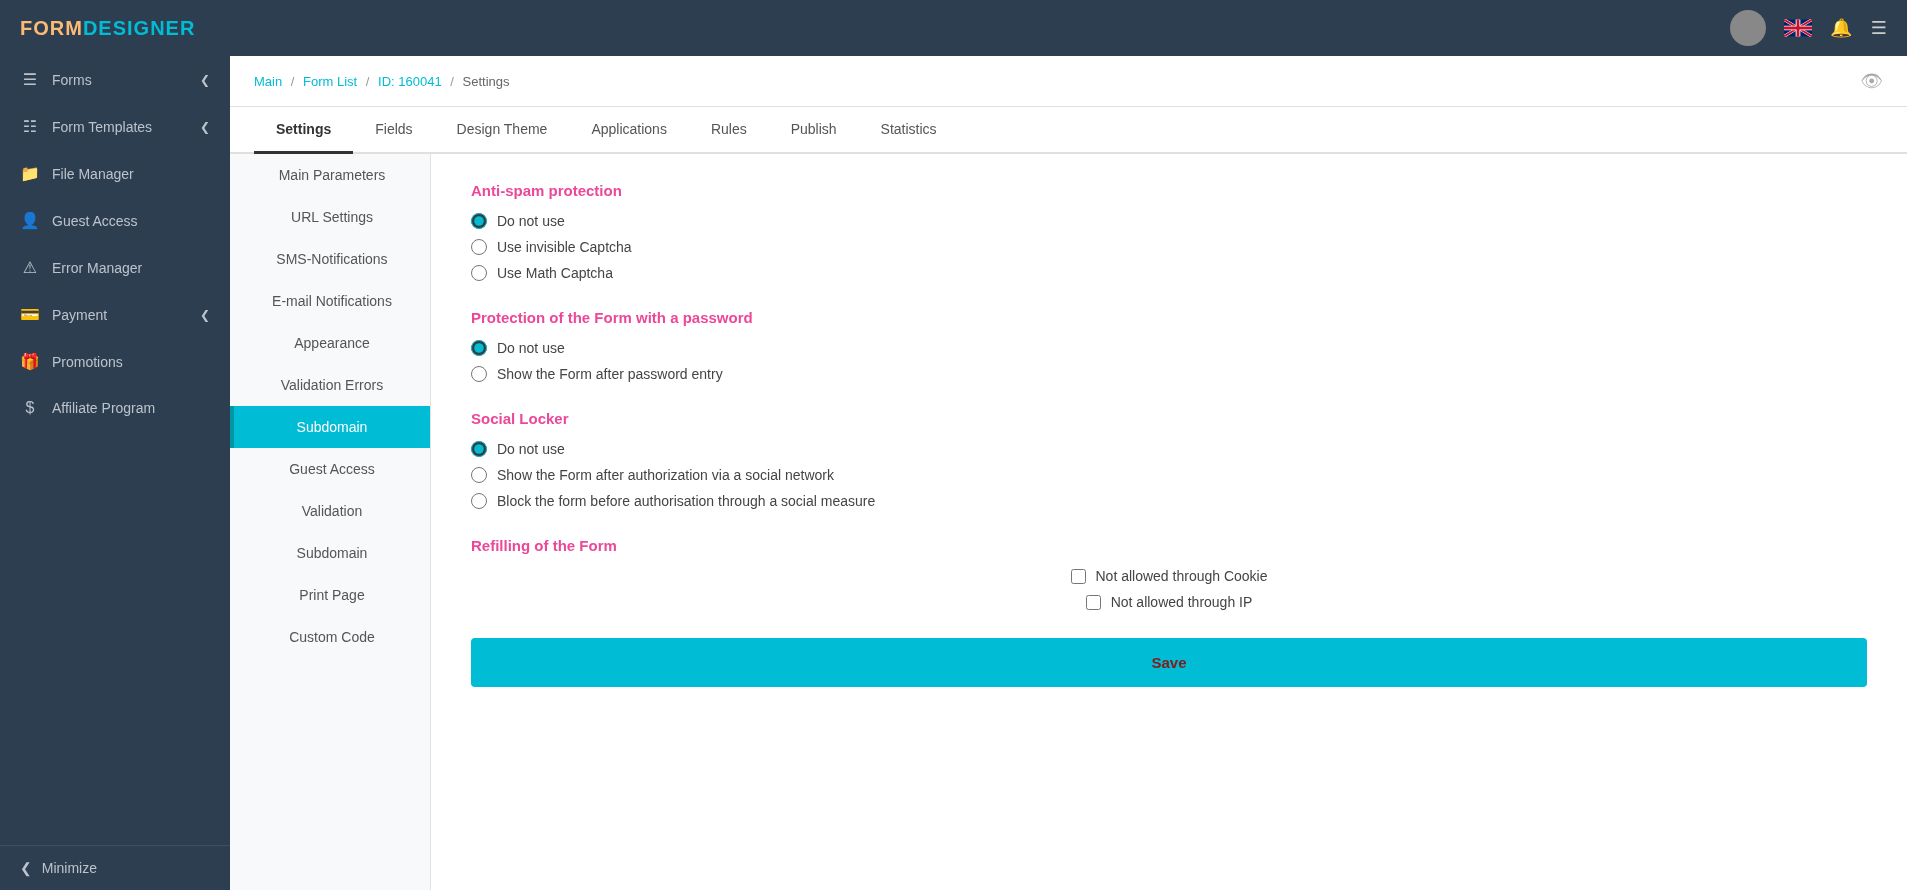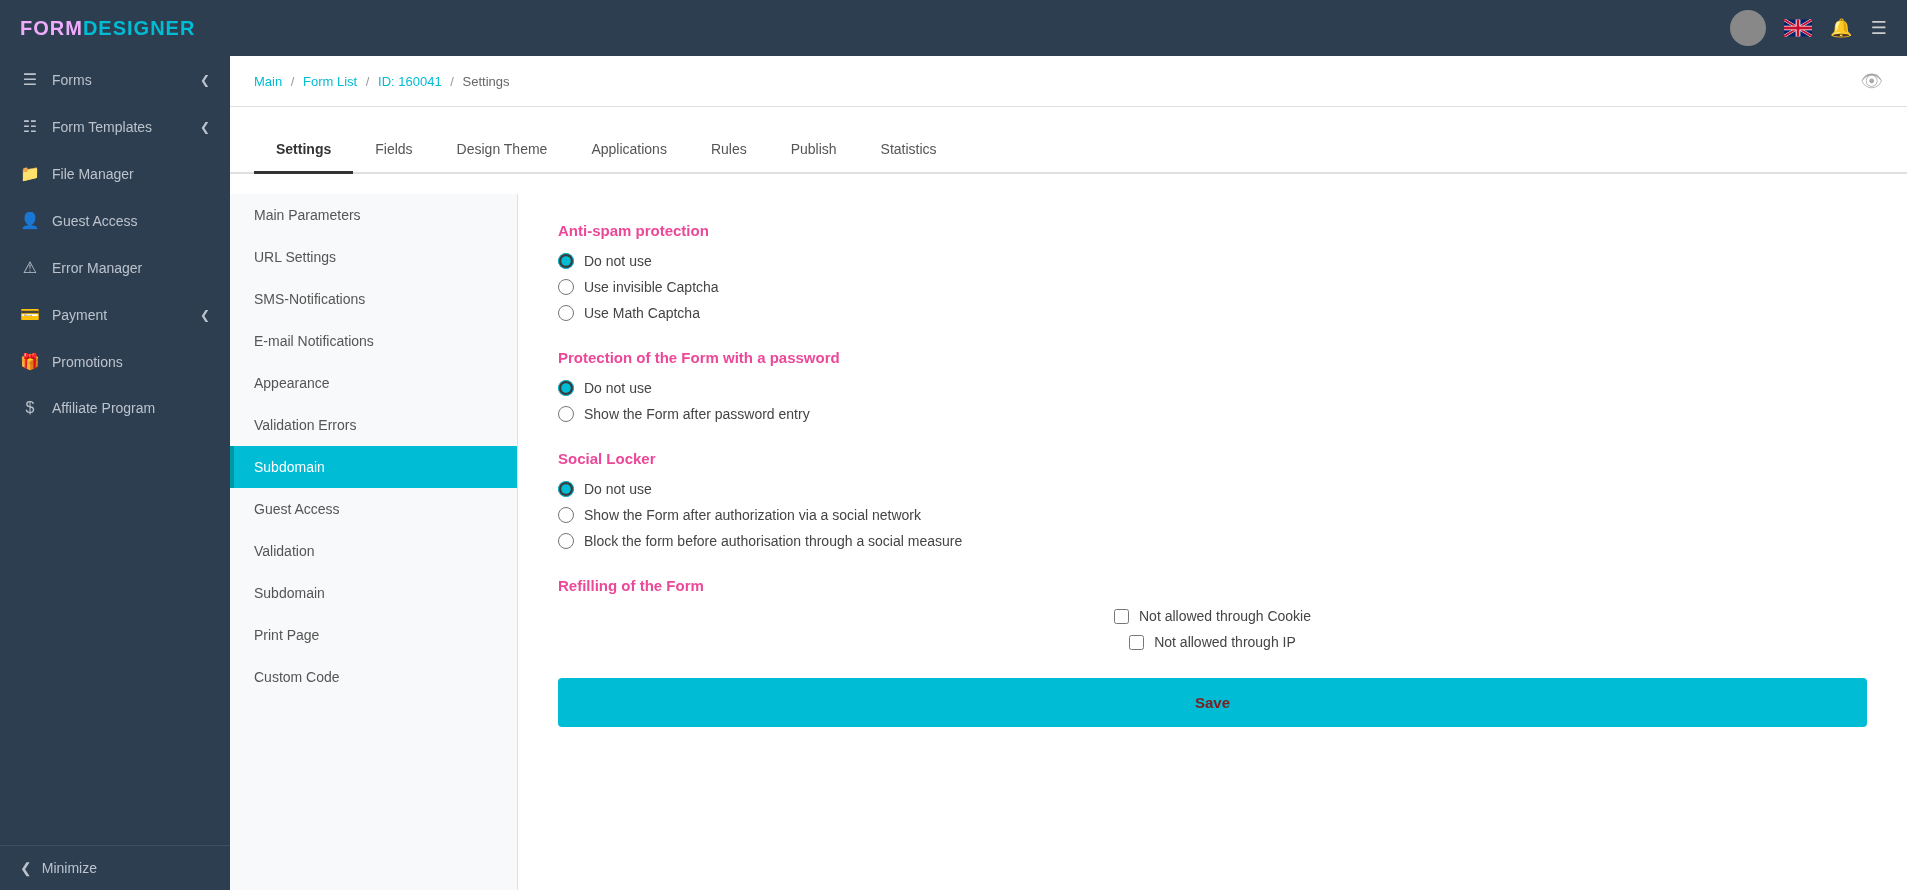--- a/index.html
+++ b/index.html
@@ -12,21 +12,21 @@
       display: flex;
       align-items: center;
       justify-content: space-between;
       padding: 0 20px;
       flex-shrink: 0;
     }
     .logo {
       display: flex;
       align-items: center;
     }
-    .logo-form { color: #f0abfc; font-size: 20px; font-weight: 700; letter-spacing: 1px; }
+    .logo-form { color: #fdba74; font-size: 20px; font-weight: 700; letter-spacing: 1px; }
     .logo-designer { color: #00bcd4; font-size: 20px; font-weight: 700; letter-spacing: 1px; }
     .header-right {
       display: flex;
       align-items: center;
       gap: 18px;
     }
     .header-icon {
       color: #ccc;
       font-size: 18px;
       cursor: pointer;
@@ -80,21 +80,20 @@
       border-top: 1px solid #3a4f63;
     }
 
     
     .content-area {
       flex: 1;
       display: flex;
       flex-direction: column;
       overflow: hidden;
       background: #fff;
-      gap: 20px;
     }
 
     
     .breadcrumb-bar {
       background: #fff;
       padding: 14px 24px;
       font-size: 13px;
       color: #666;
       border-bottom: 1px solid #e0e0e0;
       display: flex;
@@ -129,25 +128,26 @@
 
     
     .page-body {
       display: flex;
       flex: 1;
       overflow: hidden;
     }
 
     
     .left-nav {
-      width: 288px;
+      width: 201px;
       background: #f8f9fa;
       border-right: 1px solid #e0e0e0;
       overflow-y: auto;
       flex-shrink: 0;
+      text-align: center;
     }
     .left-nav-item {
       padding: 13px 20px;
       font-size: 14px;
       color: #555;
       cursor: pointer;
       border-left: 4px solid transparent;
     }
     .left-nav-item.active {
       background: #00bcd4;

